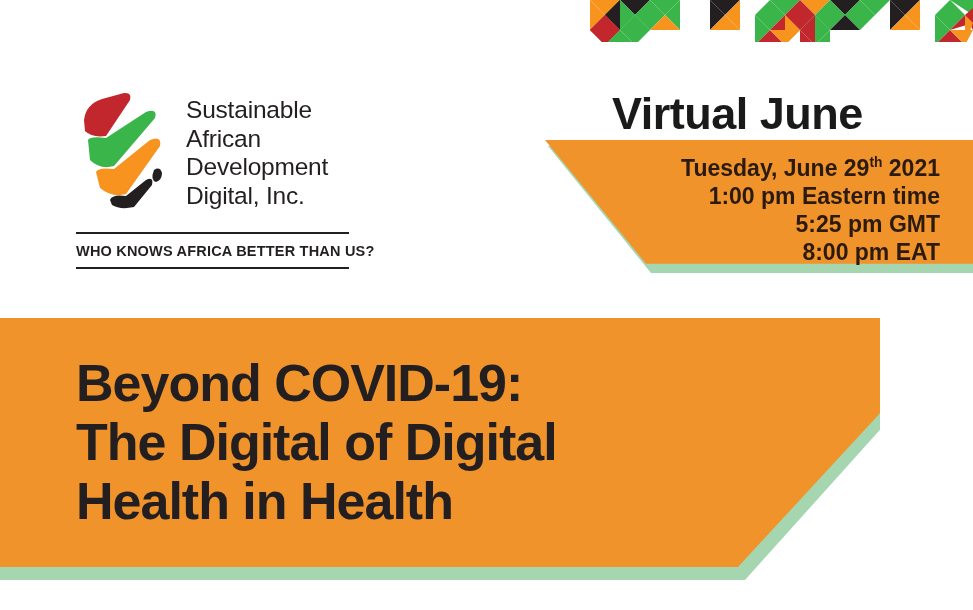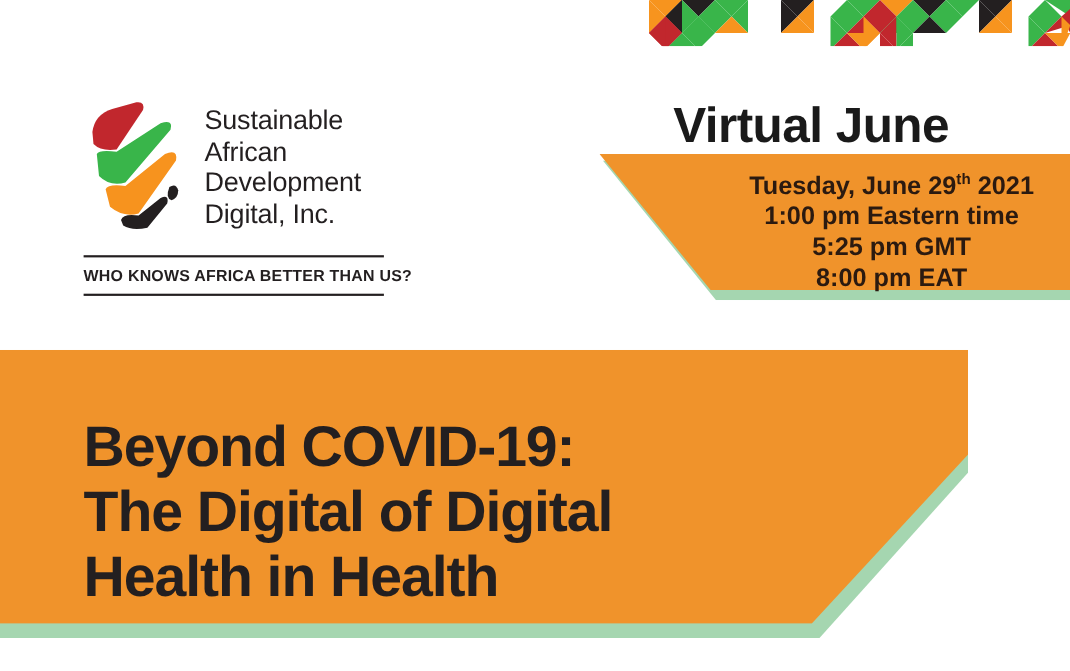--- a/index.html
+++ b/index.html
@@ -106,21 +106,21 @@
   #datetime-fill {
     position: absolute;
     inset: 0;
     background: #f0932b;
     clip-path: polygon(5px 0, 100% 0, 100% 93%, 106px 93%);
   }
   #datetime-text {
     position: absolute;
     right: 33px;
     top: 14px;
-    text-align: center;
+    text-align: right;
     font-family: "Liberation Sans", sans-serif;
     font-size: 23px;
     font-weight: bold;
     line-height: 28px;
     color: #2b1a10;
     white-space: nowrap;
   }
   #datetime-text .dt-line { display: block; }
   #datetime-text sup {
     font-size: 0.6em;
@@ -144,21 +144,21 @@
   }
   #title-fill {
     position: absolute;
     inset: 0;
     background: #f0932b;
     clip-path: polygon(0 0, 968px 0, 738px 95%, 0 95%);
   }
   #title-text {
     position: absolute;
     left: 76px;
-    top: 60px;
+    top: 36px;
     font-family: "Liberation Sans", sans-serif;
     font-size: 52px;
     font-weight: bold;
     line-height: 59px;
     letter-spacing: -1px;
     color: #231f20;
     white-space: nowrap;
   }
   #title-text .title-line { display: block; }
 </style>

